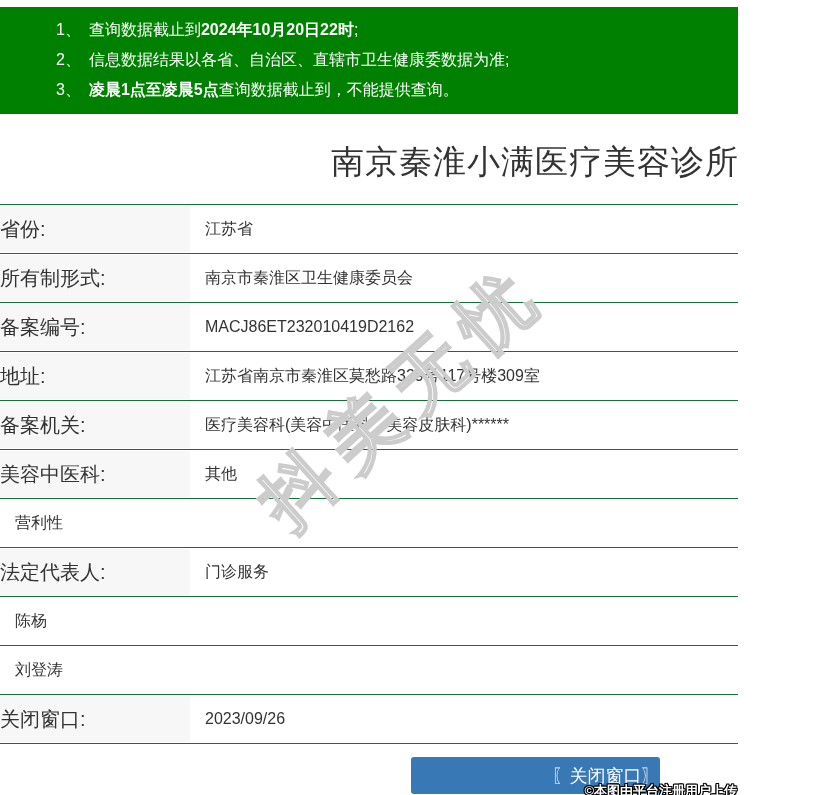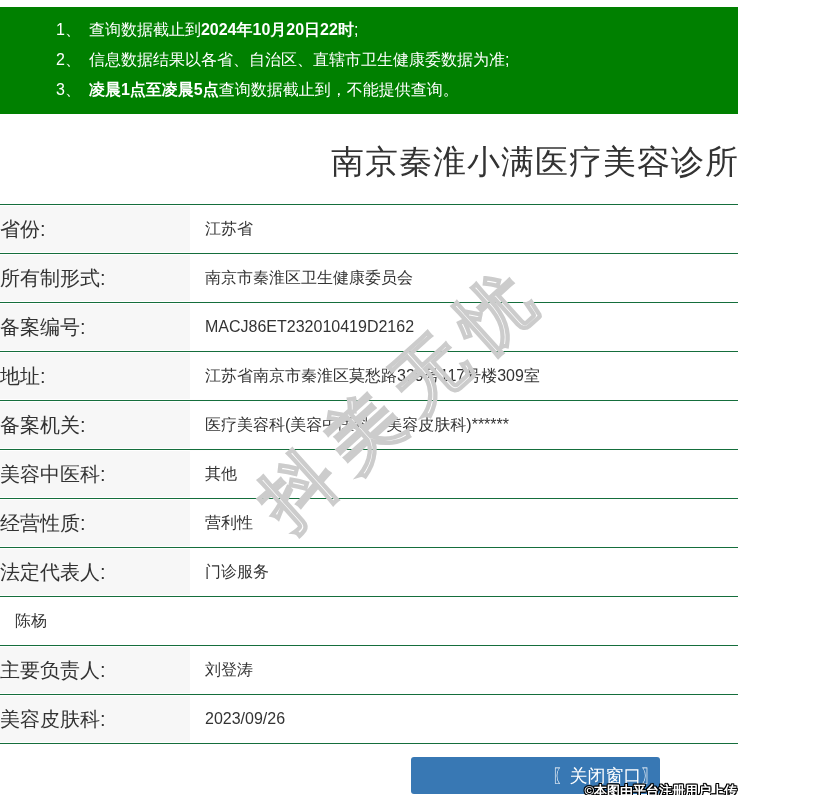--- a/index.html
+++ b/index.html
@@ -163,36 +163,34 @@
       </div>
       <div class="record-row">
         <div class="record-label">备案机关:</div>
         <div class="record-value">医疗美容科(美容中医科，美容皮肤科)******</div>
       </div>
       <div class="record-row">
         <div class="record-label">美容中医科:</div>
         <div class="record-value">其他</div>
       </div>
       <div class="record-row">
-        <div class="record-label">经营性质:</div>
         <div class="record-value">营利性</div>
       </div>
       <div class="record-row">
         <div class="record-label">法定代表人:</div>
         <div class="record-value">门诊服务</div>
       </div>
       <div class="record-row">
         <div class="record-value">陈杨</div>
       </div>
       <div class="record-row">
-        <div class="record-label">主要负责人:</div>
         <div class="record-value">刘登涛</div>
       </div>
       <div class="record-row">
-        <div class="record-label">美容皮肤科:</div>
+        <div class="record-label">关闭窗口:</div>
         <div class="record-value">2023/09/26</div>
       </div>
     </div>
 
     <div class="button-row">
       <button class="close-button">〖关闭窗口〗</button>
     </div>
 
   </div>
 

